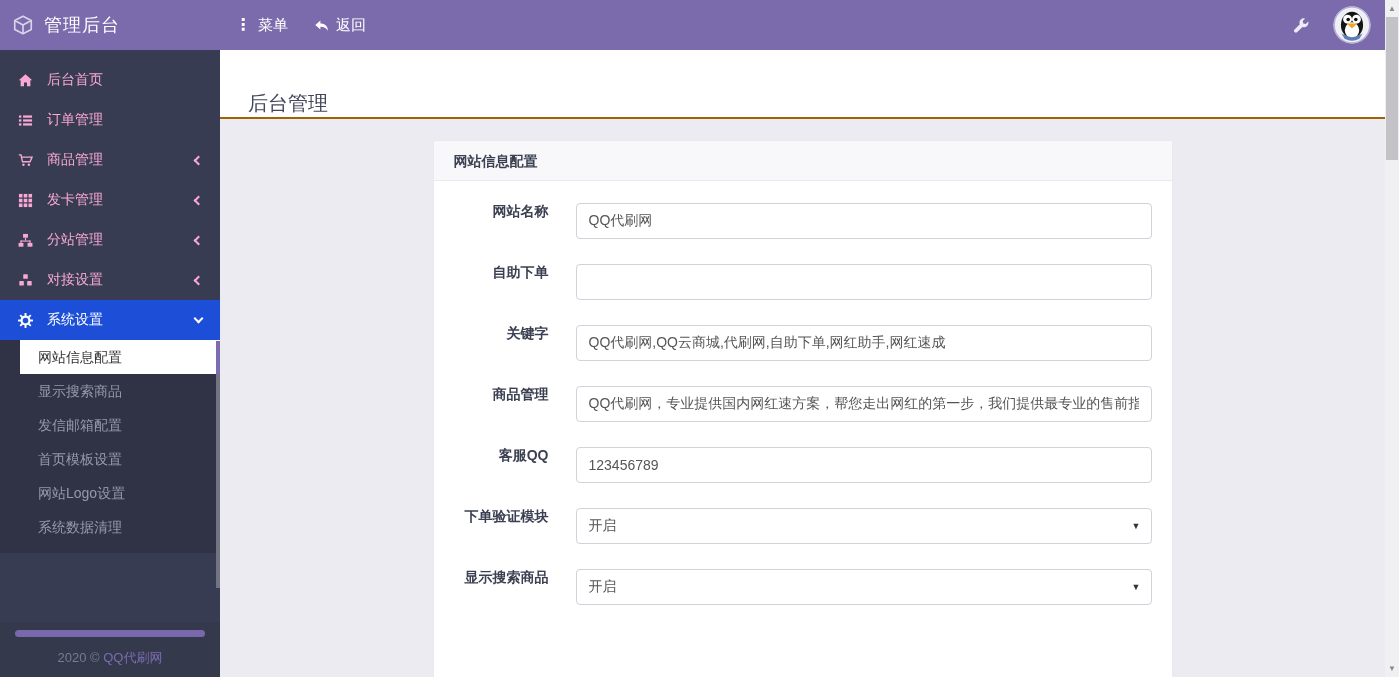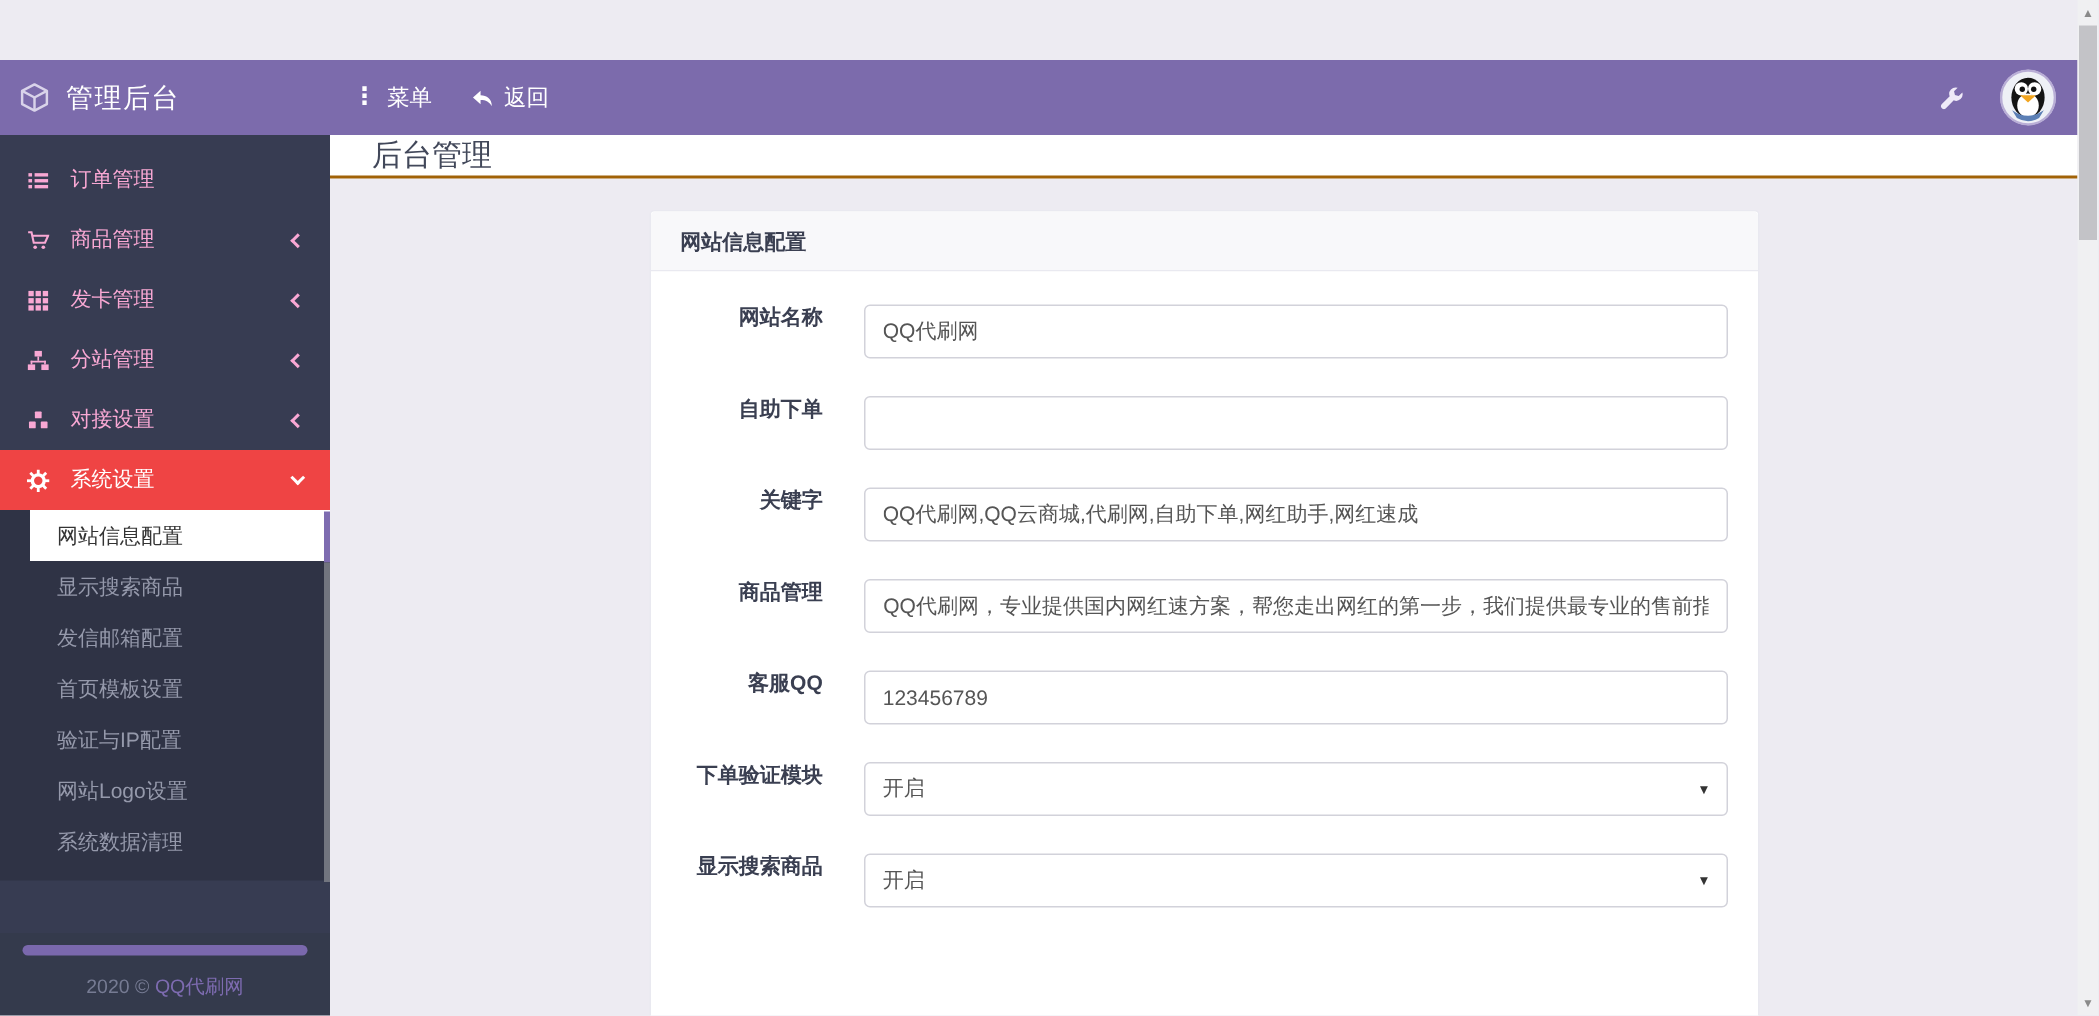--- a/index.html
+++ b/index.html
@@ -1,21 +1,21 @@
 <!DOCTYPE html>
 <html><head>
 <meta charset="utf-8">
 <style>
   * { margin:0; padding:0; box-sizing:border-box; }
   html,body { width:1399px; height:677px; overflow:hidden; font-family:"Liberation Sans","DejaVu Sans",sans-serif; background:#edebf2; }
 
   .app { position:relative; width:1399px; height:677px; }
 
   
-  .header { position:absolute; top:0; left:0; width:1385px; height:50px; background:#7c6bac; display:flex; align-items:center; z-index:5;margin-top:40px; }
+  .header { position:absolute; top:0; left:0; width:1385px; height:50px; background:#7c6bac; display:flex; align-items:center; z-index:5; }
   .brand { width:220px; height:50px; display:flex; align-items:center; padding-left:12px; color:#fff; }
   .brand .logo { width:22px; height:22px; margin-right:10px; color:#d9d3ea; }
   .brand .logo svg { width:22px; height:22px; display:block; }
   .app-title { font-size:18px; color:#fff; letter-spacing:1px; }
   .header-nav { display:flex; align-items:center; padding-left:15px; gap:26px; }
   .header-link { display:flex; align-items:center; gap:7px; color:#fff; font-size:15px; cursor:pointer; }
   .menu-dots { font-size:16px; font-weight:bold; line-height:1; }
   .header-link svg { width:15px; height:15px; display:block; }
   .header-right { margin-left:auto; display:flex; align-items:center; gap:24px; padding-right:14px; }
   .wrench { color:#efeaf8; width:16px; height:16px; }
@@ -26,21 +26,21 @@
   
   .sidebar { position:absolute; top:50px; left:0; width:220px; height:627px; background:#373c52; }
   .nav-list { list-style:none; padding-top:10px; }
   .nav-item { height:40px; display:flex; align-items:center; padding:0 18px 0 16px; color:#f9a8d4; font-size:14px; cursor:pointer; }
   .nav-icon { width:18px; height:16px; margin-right:13px; display:flex; align-items:center; justify-content:center; }
   .nav-icon svg { width:15px; height:15px; display:block; }
   .nav-label { flex:1; }
   .chev { width:7px; height:7px; border-style:solid; border-width:0; border-color:currentColor; display:inline-block; }
   .chev.left { border-left-width:2px; border-bottom-width:2px; transform:rotate(45deg); }
   .chev.down { border-right-width:2px; border-bottom-width:2px; transform:rotate(45deg); margin-top:-4px; }
-  .nav-item.active-parent { background:#ef4444; color:#ffffff; }
+  .nav-item.active-parent { background:#1d4ed8; color:#ffffff; }
   .submenu { list-style:none; background:#2f3345; padding-bottom:9px; }
   .sub-item { height:34px; line-height:34px; padding-left:38px; color:#9599ab; font-size:14px; cursor:pointer; }
   .sub-item.active { background:#ffffff; color:#333333; margin-left:20px; padding-left:18px; }
   .side-scroll { position:absolute; right:0; top:291px; width:4px; }
   .side-scroll .seg-purple { width:4px; height:34px; background:#7e6cb0; }
   .side-scroll .seg-gray { width:4px; height:213px; background:#72757f; }
   .sidebar-footer { position:absolute; left:0; bottom:0; width:220px; height:55px; background:#343a4c; text-align:center; }
   .side-progress { width:190px; height:7px; border-radius:4px; background:#7a68ad; margin:8px auto 0; }
   .copyright { margin-top:12px; font-size:13px; color:#767b93; }
   .copyright a { color:#7d6bb0; text-decoration:none; cursor:pointer; }
@@ -214,21 +214,20 @@
           </span>
     <span class="nav-label">系统设置</span>
     <span class="chev down"></span>
   </li>
       </ul>
     <ul class="submenu" id="submenu-root">
         <li class="sub-item active">网站信息配置</li>
         <li class="sub-item">显示搜索商品</li>
         <li class="sub-item">发信邮箱配置</li>
         <li class="sub-item">首页模板设置</li>
-        <li class="sub-item">验证与IP配置</li>
         <li class="sub-item">网站Logo设置</li>
         <li class="sub-item">系统数据清理</li>
       </ul>
     <div class="side-scroll">
       <div class="seg-purple"></div>
       <div class="seg-gray"></div>
     </div>
     <div class="sidebar-footer">
       <div class="side-progress"></div>
       <div class="copyright">

